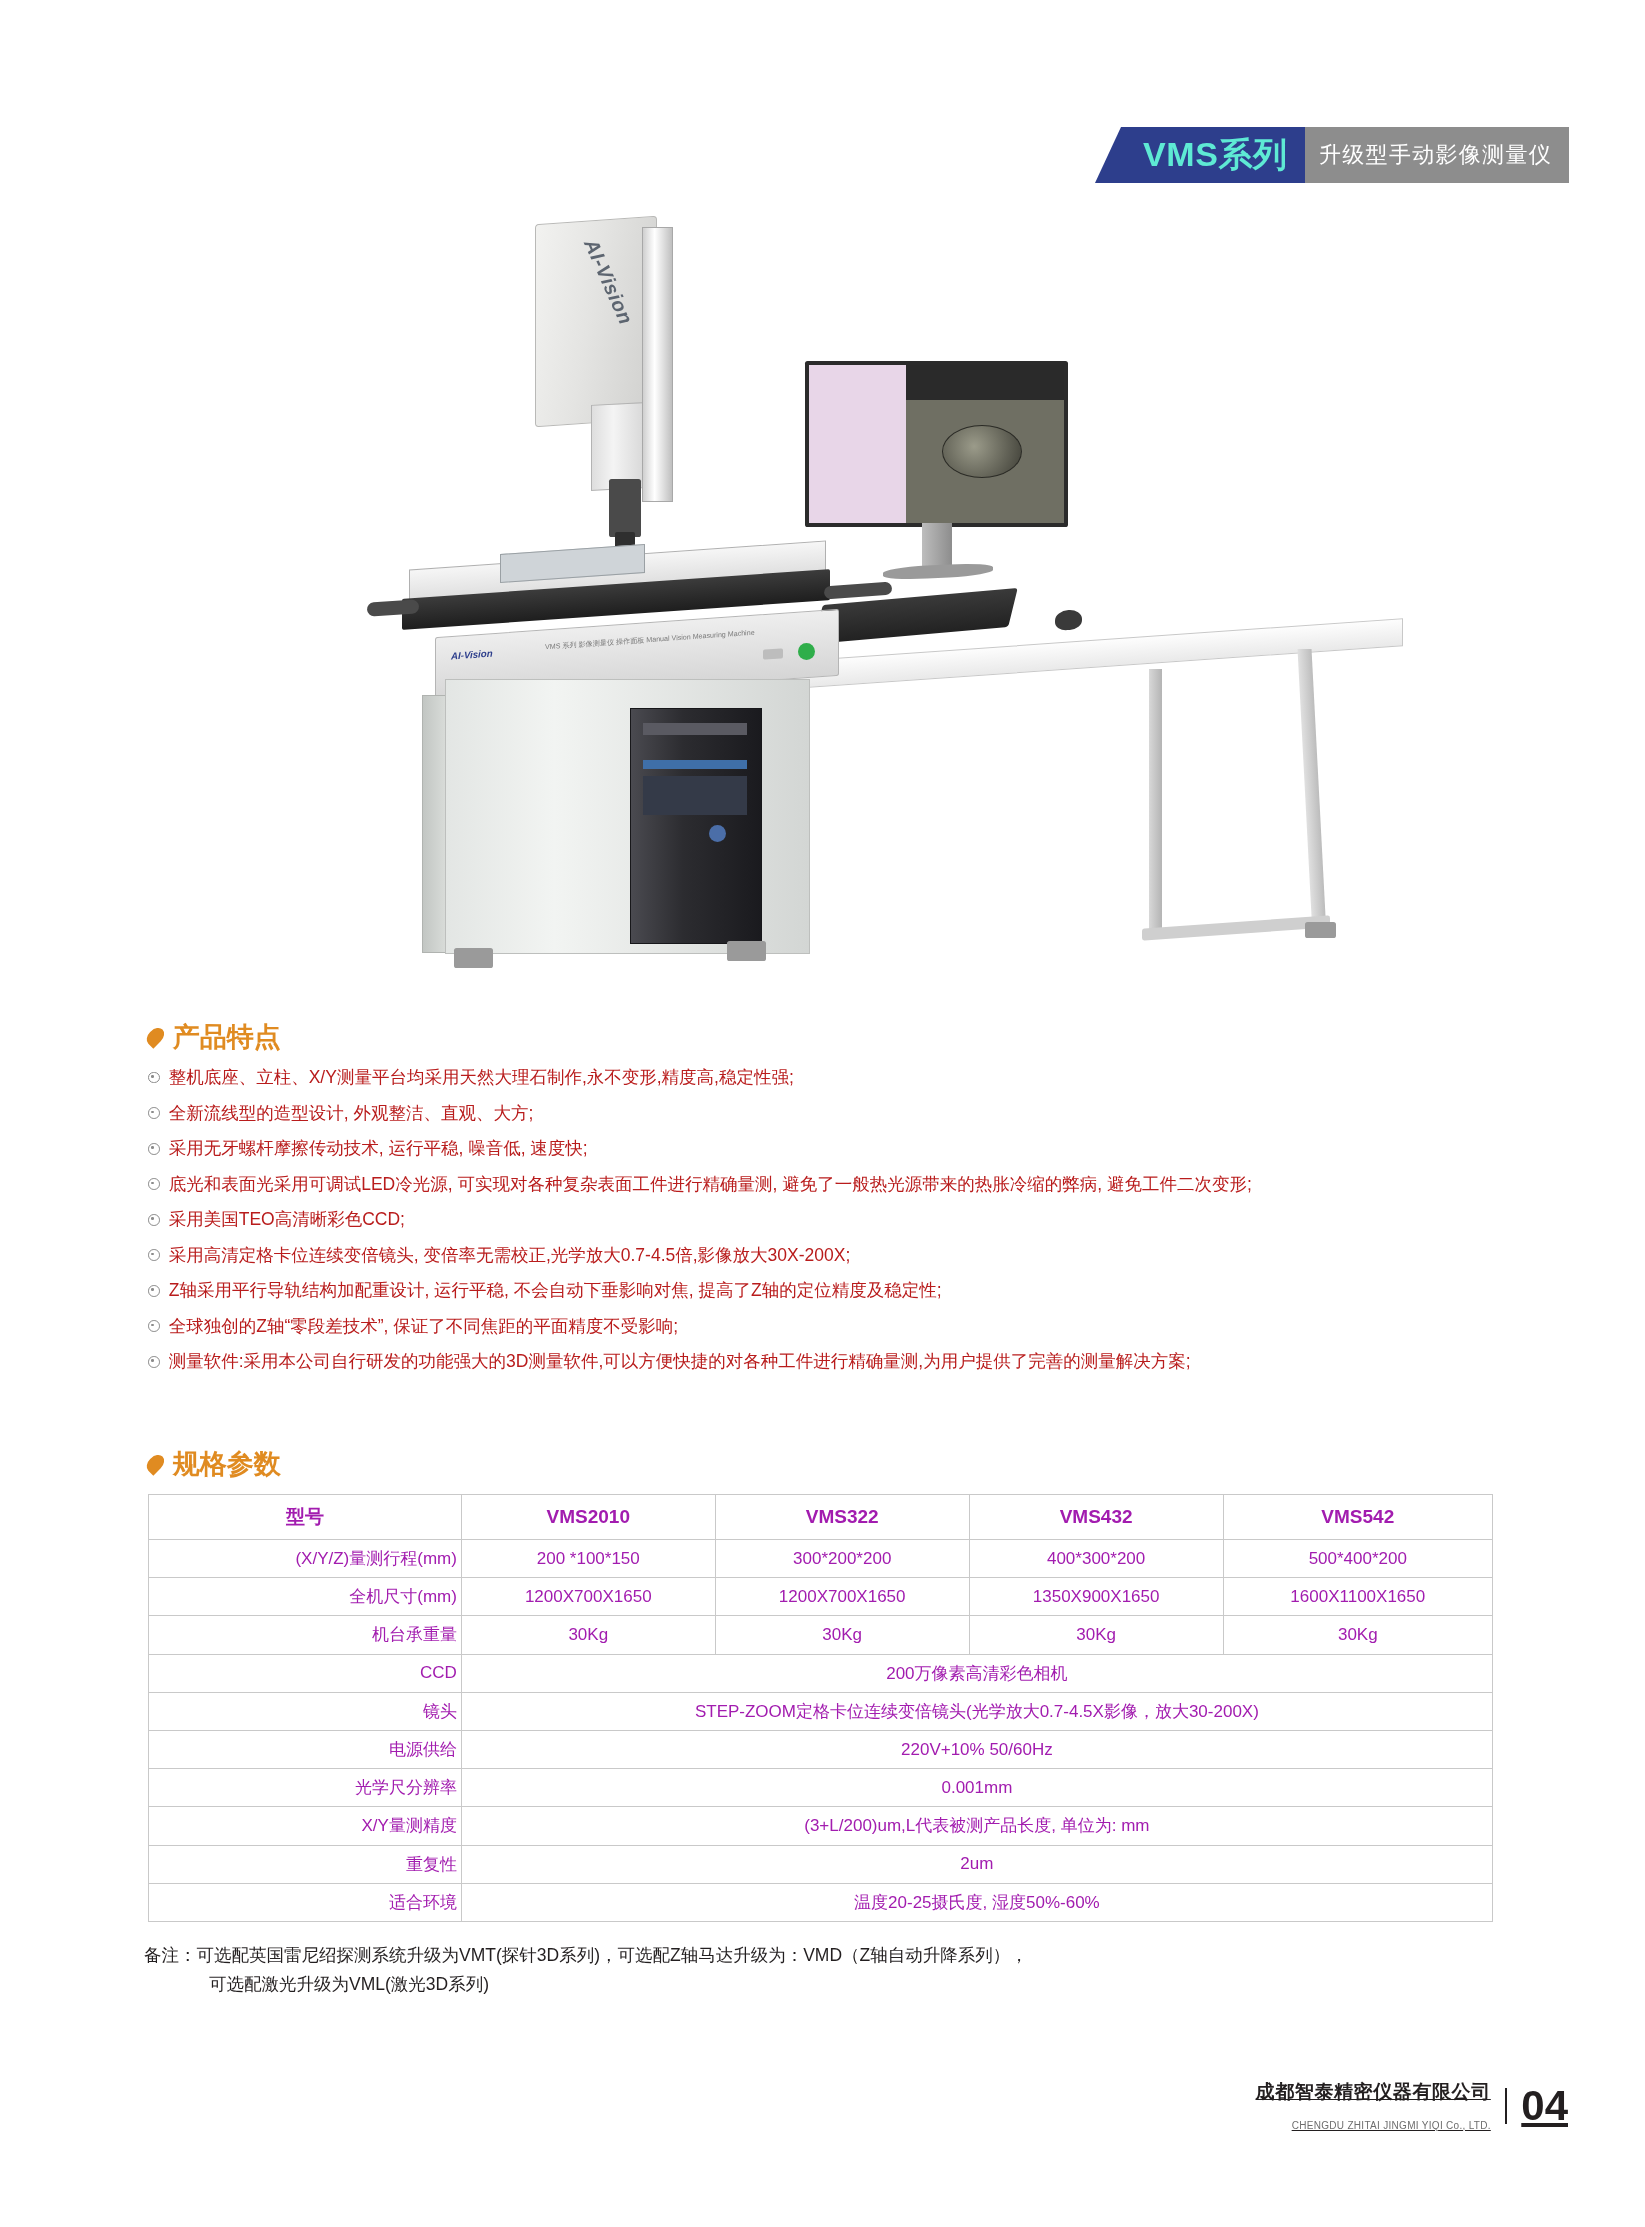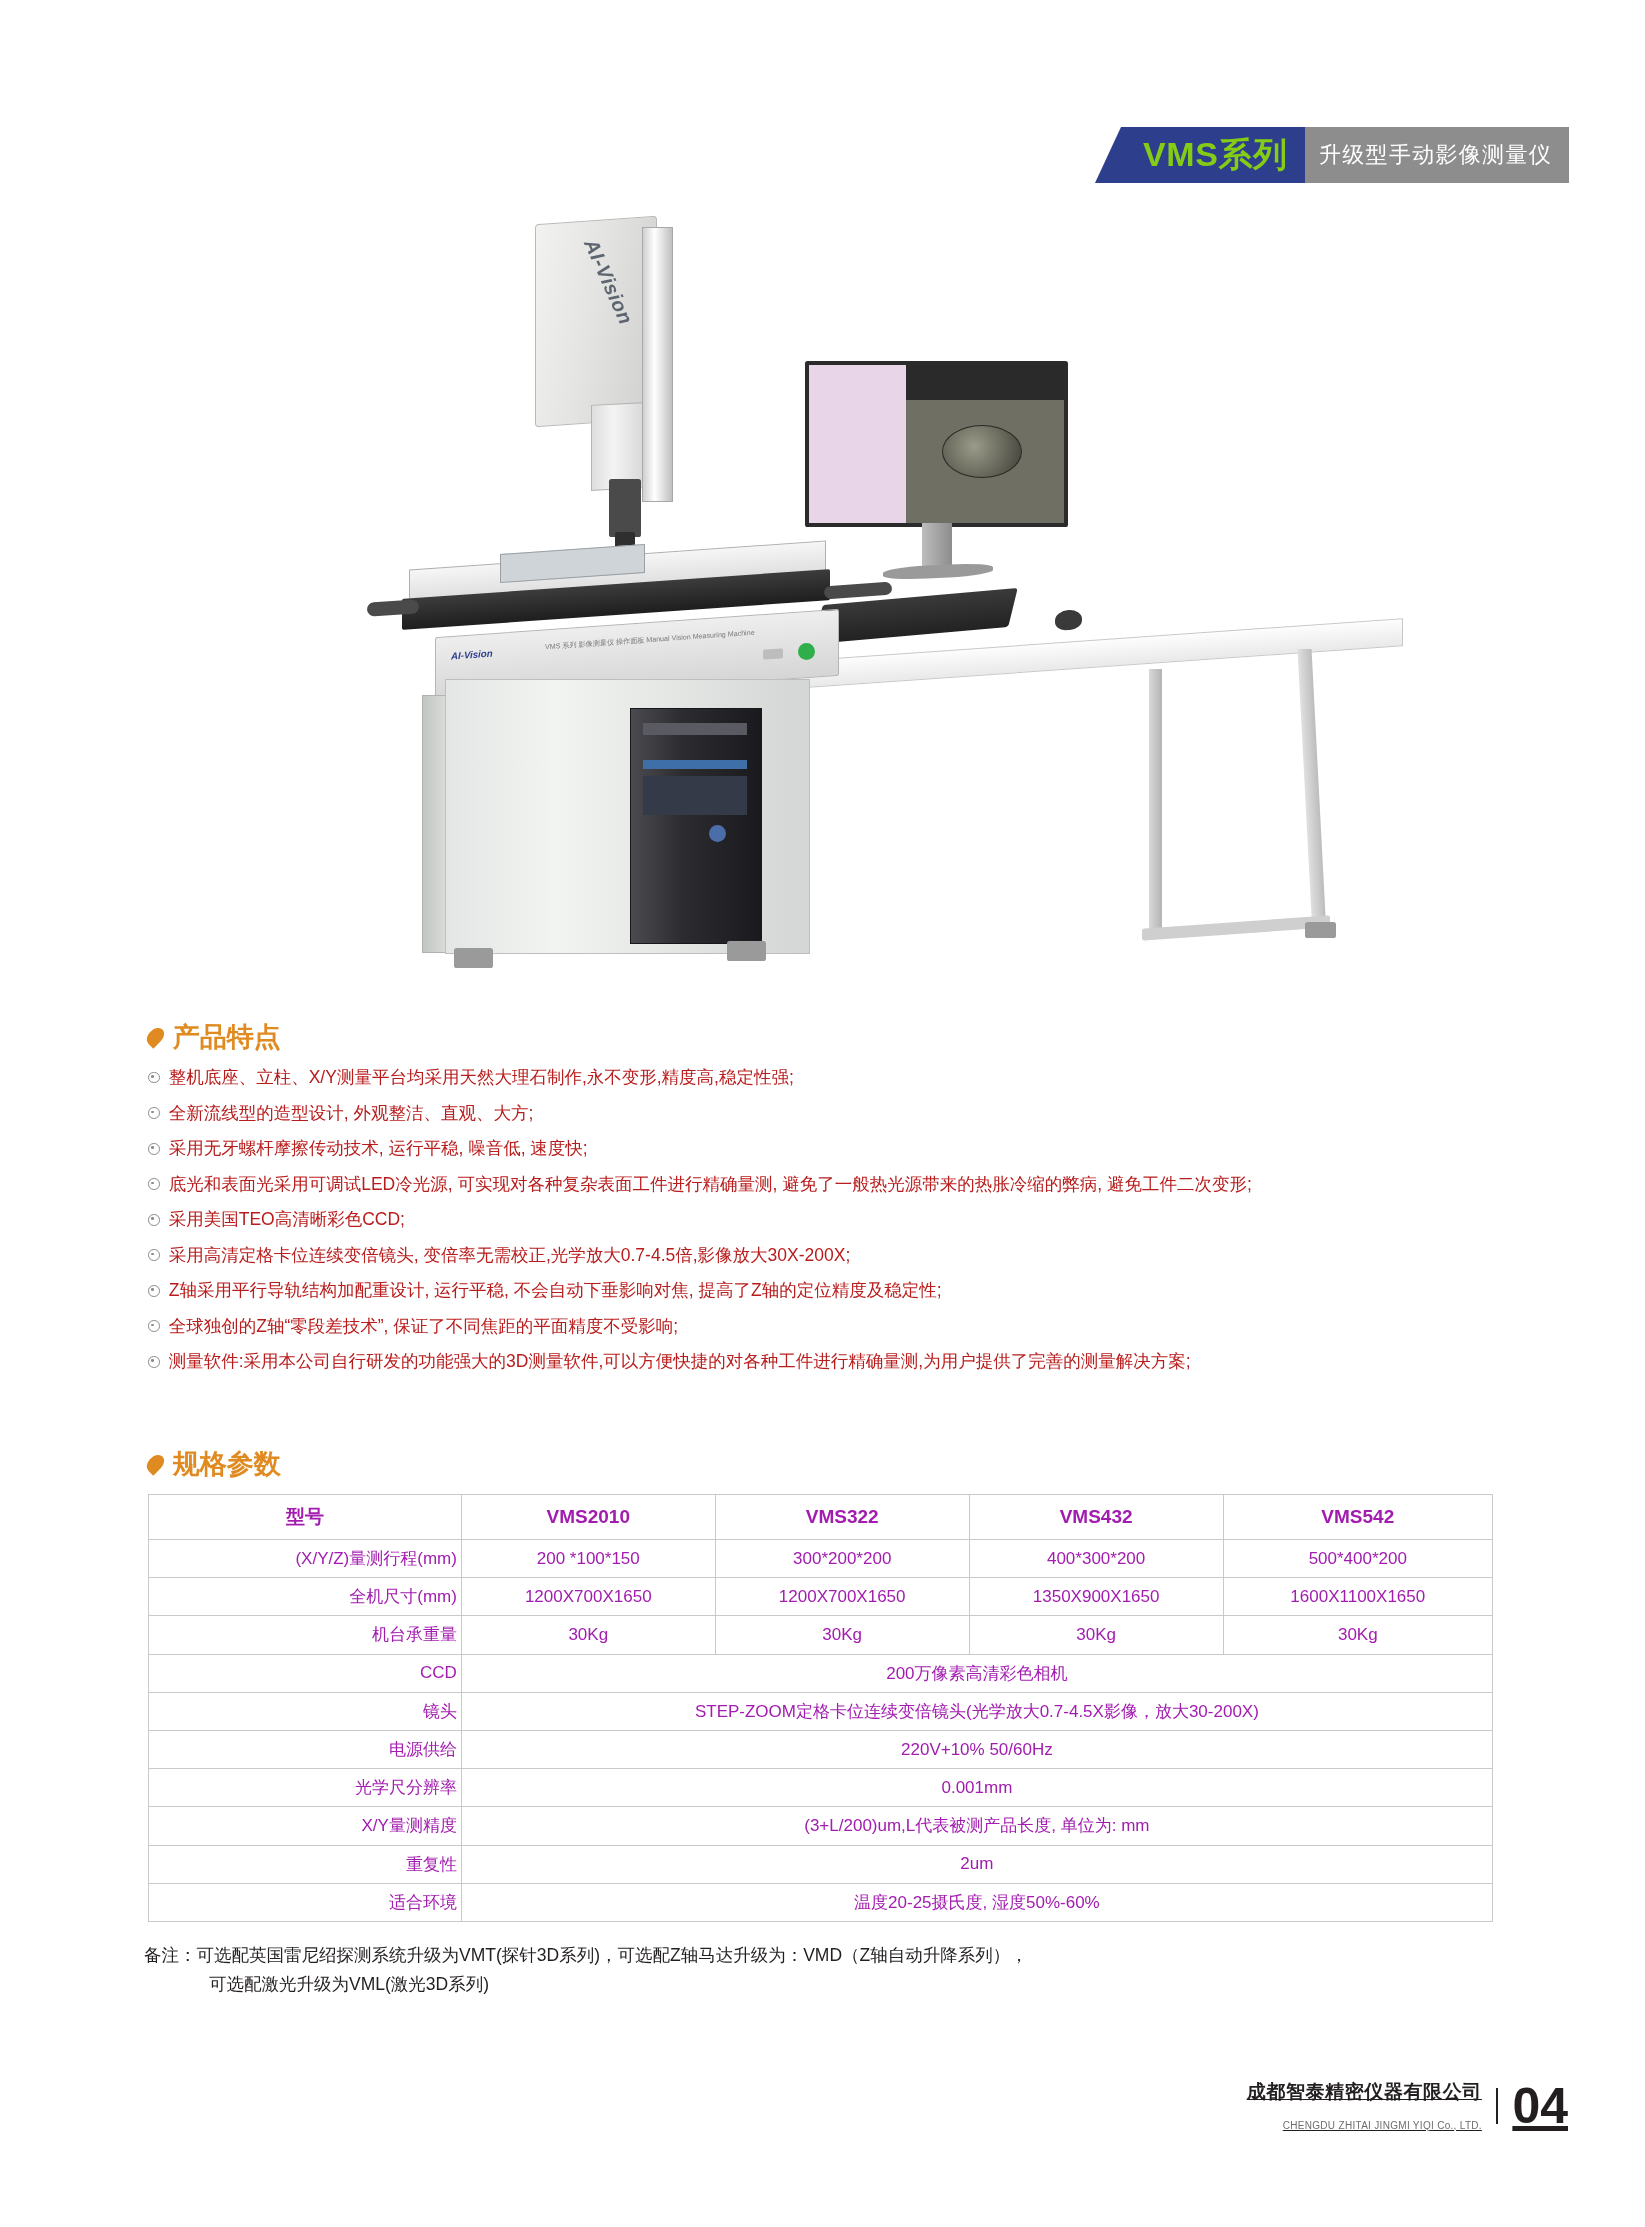--- a/index.html
+++ b/index.html
@@ -20,21 +20,21 @@
   .header-banner {
     position: absolute;
     top: 127px;
     right: 77px;
     display: flex;
     align-items: stretch;
     height: 56px;
   }
   .banner-left {
     background: #2d3e8c;
-    color: #84cc16;
+    color: #5eead4;
     display: flex;
     align-items: center;
     padding: 0 17px 0 22px;
     font-size: 34px;
     font-weight: bold;
     letter-spacing: 0.6px;
     position: relative;
   }
   .banner-left::before {
     content: "";
@@ -511,21 +511,21 @@
     color: #6d6d6d;
     letter-spacing: 0.3px;
     margin-top: 16px;
   }
   .footer-divider {
     width: 1.9px;
     height: 36px;
     background: #231f20;
   }
   .footer-page {
-    font-size: 50px;
+    font-size: 42px;
     font-weight: bold;
     color: #231f20;
     line-height: 1;
   }
 </style>
 </head>
 <body>
 
 <div class="header-banner">
   <div class="banner-left">VMS系列</div>

